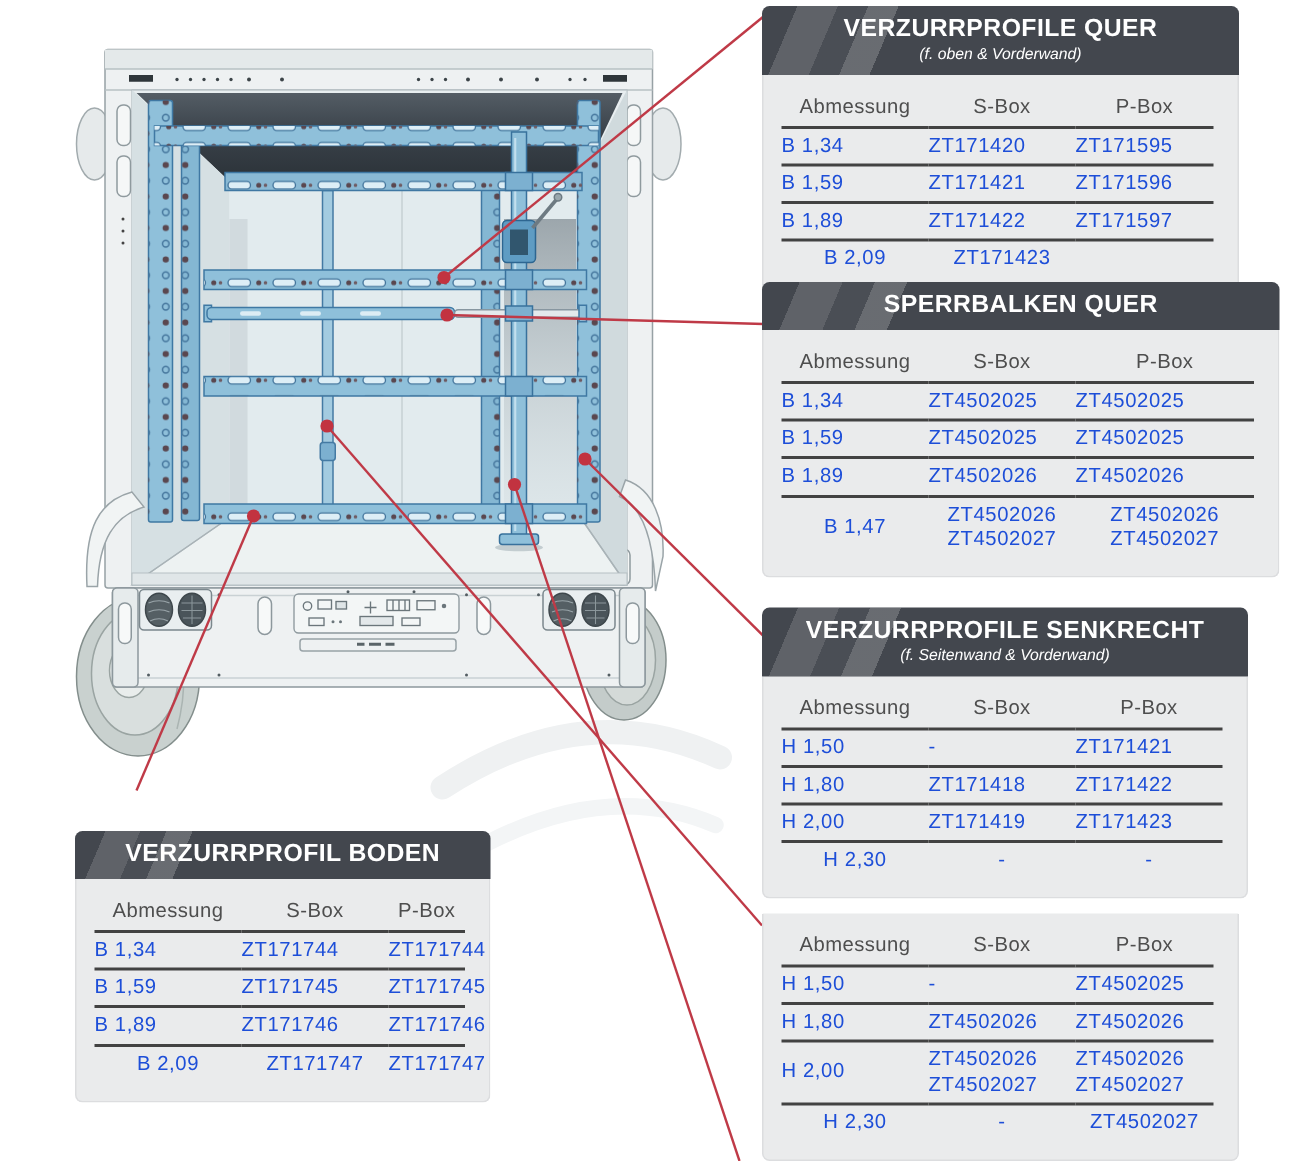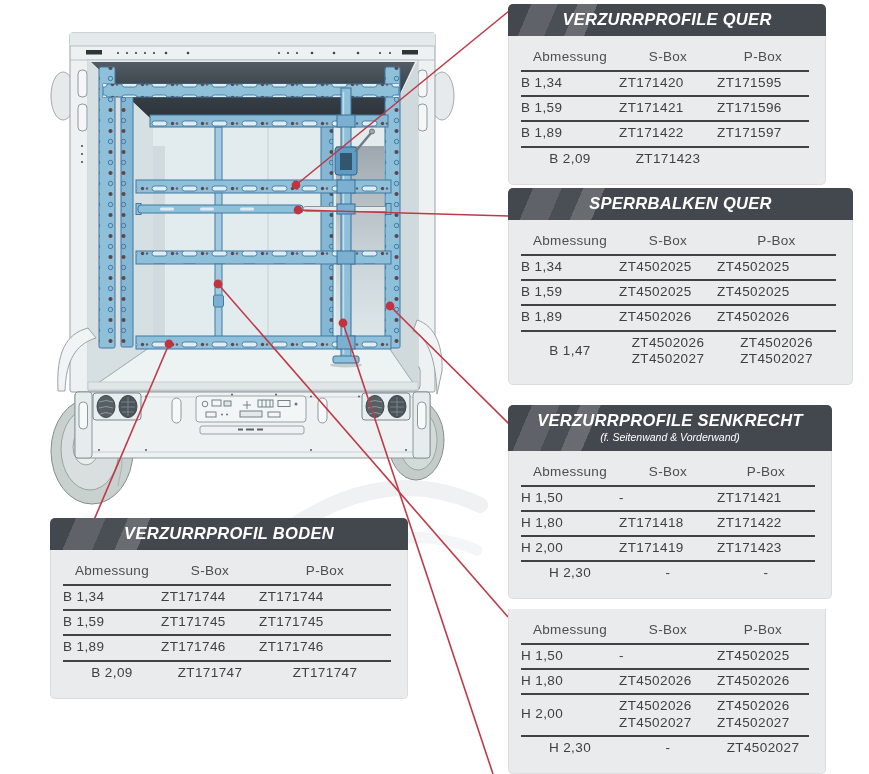--- a/index.html
+++ b/index.html
@@ -9,30 +9,30 @@
 
   
   .tbl{position:absolute;}
   .tbl-header{position:relative;background:#43474e;color:#fff;text-align:center;
               border-radius:5px 5px 0 0;padding:6px 4px 7px;overflow:hidden;}
   .tbl-header::before{content:"";position:absolute;inset:0;pointer-events:none;
      background:linear-gradient(113deg,
         rgba(255,255,255,0) 7%, rgba(255,255,255,0.15) 7% 15%,
         rgba(255,255,255,0.04) 15% 21%, rgba(255,255,255,0.20) 21% 27%,
         rgba(255,255,255,0) 27%);}
-  .tbl-title{position:relative;font-style:italic;font-weight:bold;font-size:16.5px;
+  .tbl-title{position:relative;font-weight:bold;font-size:16.5px;
              letter-spacing:.3px;line-height:1.15;}
   .tbl-subtitle{position:relative;font-style:italic;font-size:10.5px;line-height:1.2;margin-top:1px;}
   .tbl-subtitle:empty{display:none;}
   .tbl-body{background:#eaebec;border-radius:0 0 5px 5px;padding:10px 16px 13px 12px;
             border:1px solid #dcdddf;border-top:none;}
   .tbl table{width:100%;border-collapse:collapse;table-layout:fixed;}
   .tbl th{text-align:center;font-weight:normal;font-size:13.5px;color:#4e4e4e;
           letter-spacing:.3px;padding:3px 0 6px;border-bottom:2px solid #424242;}
-  .tbl td{font-size:13.5px;color:#404040;letter-spacing:.4px;padding:3px 0 4px;
+  .tbl td{font-size:13.5px;color:#1d4ed8;letter-spacing:.4px;padding:3px 0 4px;
           border-bottom:2px solid #424242;white-space:pre-line;line-height:1.2;margin-top:35px;}
   .tbl tbody tr:last-child td{border-bottom:none;text-align:center;}
   .tbl col.c1{width:98px;} .tbl col.c2{width:98px;}
 </style>
 </head>
 <body>
 
 <div class="page">
 
 <svg class="drawing" width="869" height="774" viewBox="0 0 869 774">
@@ -266,20 +266,21 @@
     <circle r="4.4" cx="390" cy="306"></circle>
     <circle r="4.4" cx="218" cy="284"></circle>
     <circle r="4.4" cx="343" cy="323"></circle>
     <circle r="4.4" cx="169" cy="344"></circle>
   </g>
 </svg>
 
 <div class="tbl" style="left:508px;top:4px;width:318px">
   <div class="tbl-header">
     <div class="tbl-title">VERZURRPROFILE QUER</div>
+    <div class="tbl-subtitle">(f. oben &amp; Vorderwand)</div>
   </div>
   <div class="tbl-body">
     <table>
       <colgroup>
             <col class="c1">
             <col class="c2">
             <col>
           </colgroup>
       <thead>
             <tr>
@@ -442,21 +443,21 @@
         <tr>
           <td>H 2,30</td>
           <td>-</td>
           <td>ZT4502027</td>
             </tr>
       </tbody>
     </table>
   </div>
 </div>
 
-<div class="tbl" style="left:50px;top:518px;width:358px">
+<div class="tbl" style="left:50px;top:554px;width:277px">
   <div class="tbl-header">
     <div class="tbl-title">VERZURRPROFIL BODEN</div>
 
   </div>
   <div class="tbl-body">
     <table>
       <colgroup>
             <col class="c1">
             <col class="c2">
             <col>

